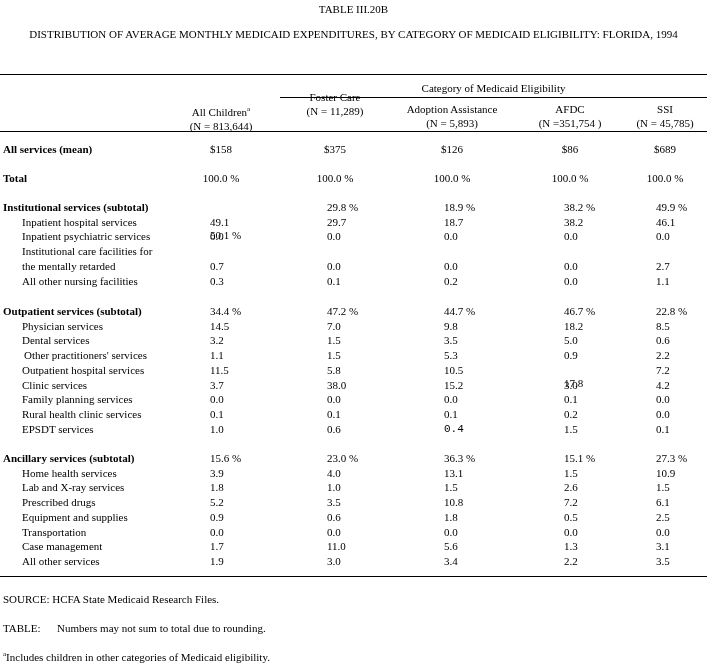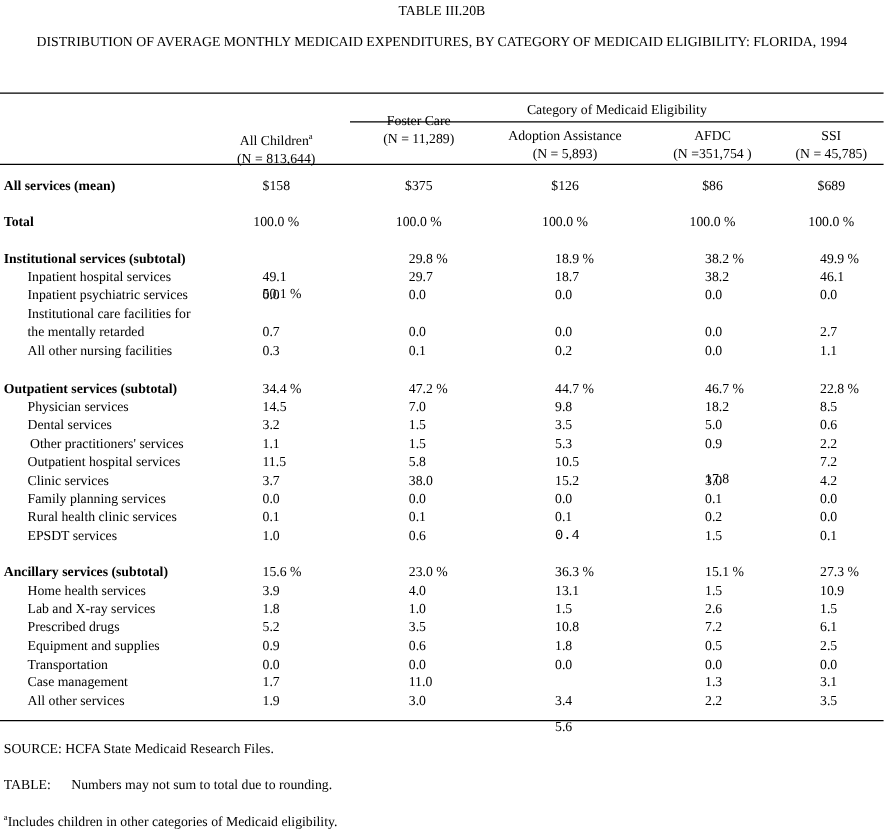--- a/index.html
+++ b/index.html
@@ -165,21 +165,21 @@
     <div class="cell" style="left: 656px; top: 510.8px;">2.5</div>
     <div class="rowlabel" style="left: 22px; top: 525.5px;">Transportation</div>
     <div class="cell" style="left: 210px; top: 525.5px;">0.0</div>
     <div class="cell" style="left: 327px; top: 525.5px;">0.0</div>
     <div class="cell" style="left: 444px; top: 525.5px;">0.0</div>
     <div class="cell" style="left: 564px; top: 525.5px;">0.0</div>
     <div class="cell" style="left: 656px; top: 525.5px;">0.0</div>
     <div class="rowlabel" style="left: 22px; top: 540.2px;">Case management</div>
     <div class="cell" style="left: 210px; top: 540.2px;">1.7</div>
     <div class="cell" style="left: 327px; top: 540.2px;">11.0</div>
-    <div class="cell" style="left: 444px; top: 540.2px; margin-top: 36px;">5.6</div>
+    <div class="cell" style="left: 444px; top: 540.2px;">5.6</div>
     <div class="cell" style="left: 564px; top: 540.2px;">1.3</div>
     <div class="cell" style="left: 656px; top: 540.2px;">3.1</div>
     <div class="rowlabel" style="left: 22px; top: 554.9px;">All other services</div>
     <div class="cell" style="left: 210px; top: 554.9px;">1.9</div>
     <div class="cell" style="left: 327px; top: 554.9px;">3.0</div>
     <div class="cell" style="left: 444px; top: 554.9px;">3.4</div>
     <div class="cell" style="left: 564px; top: 554.9px;">2.2</div>
     <div class="cell" style="left: 656px; top: 554.9px;">3.5</div>
   </div>
 

